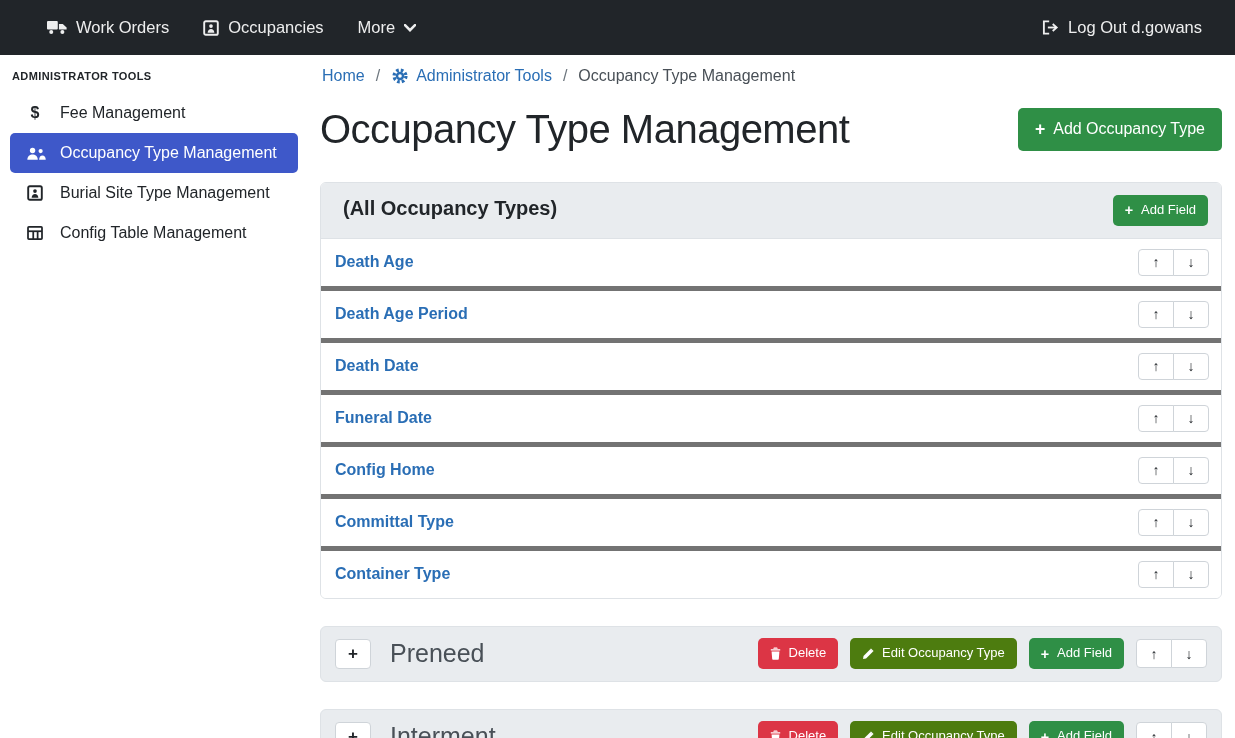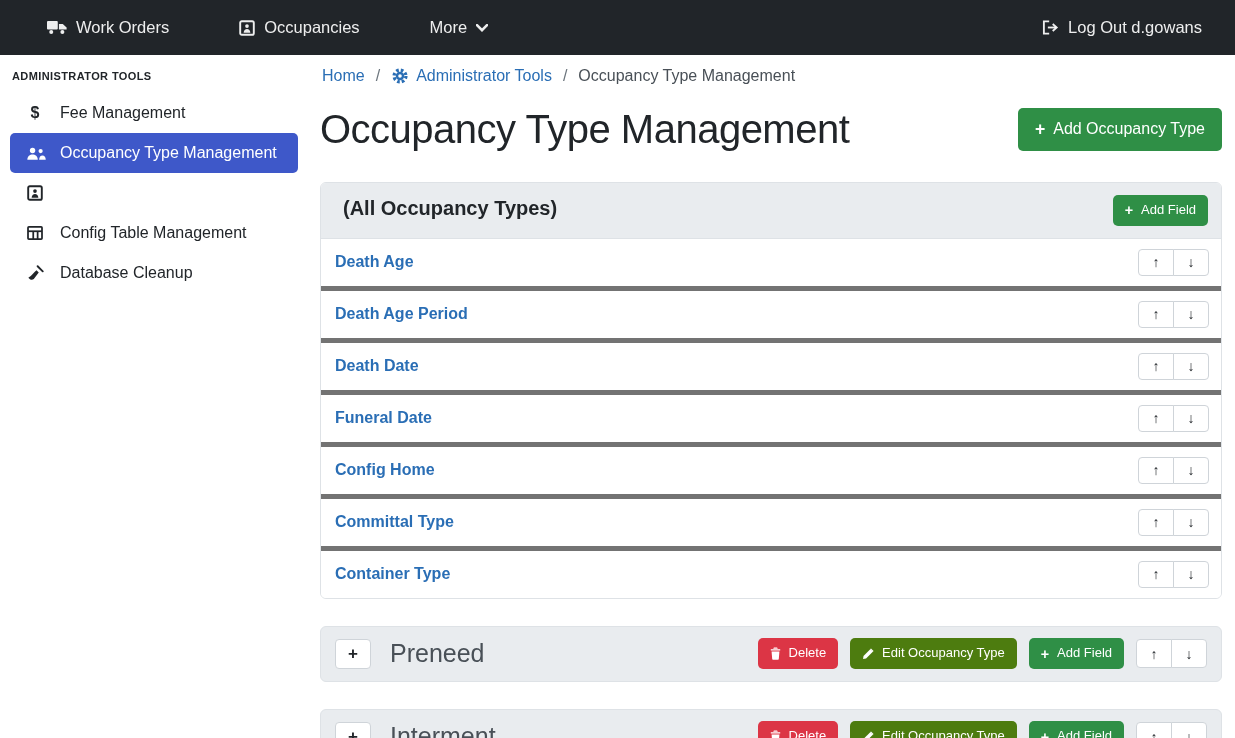--- a/index.html
+++ b/index.html
@@ -9,21 +9,21 @@
     background: #ffffff;
     color: #212529;
     overflow: hidden;
   }
   
   .navbar {
     height: 55px; background: #212529; color: #fff;
     display: flex; align-items: center; padding: 0 16px;
   }
   .brand { display: flex; align-items: center; gap: 9px; font-weight: bold; font-size: 17px; cursor: pointer; white-space: nowrap; }
-  .nav-links { display: flex; align-items: center; margin-left: 14px; gap: 36px; }
+  .nav-links { display: flex; align-items: center; margin-left: 14px; }
   .nav-link {
     display: flex; align-items: center; gap: 9px;
     color: rgba(255,255,255,0.92); font-size: 16.5px;
     padding: 0 17px; cursor: pointer; text-decoration: none; white-space: nowrap;
   }
   .spacer { flex: 1; }
   .nav-ic { display: inline-flex; align-items: center; }
   
   .layout { display: flex; height: 683px; }
   .sidebar { width: 308px; flex: none; padding-top: 2px; background: #fff; }
@@ -170,43 +170,35 @@
     </div>
 
     <div class="side-item">
       <span class="side-ic">
         <svg viewBox="0 0 20 20" width="16" height="16">
           <rect x="1.5" y="1.5" width="17" height="17" rx="2" fill="none" stroke="currentColor" stroke-width="2.4"></rect>
           <circle cx="10" cy="7.6" r="2.3" fill="currentColor"></circle>
           <path d="M5.8 16 c0-3.2 2-4.8 4.2-4.8 s4.2 1.6 4.2 4.8 z" fill="currentColor"></path>
         </svg>
       </span>
+      <span>Burial Site Type Management</span>
     </div>
 
     <div class="side-item">
       <span class="side-ic">
         <svg viewBox="0 0 18 16" width="16" height="14">
           <rect x="1" y="1" width="16" height="14" rx="1" fill="none" stroke="currentColor" stroke-width="2"></rect>
           <line x1="1" y1="6" x2="17" y2="6" stroke="currentColor" stroke-width="2"></line>
           <line x1="7" y1="6" x2="7" y2="15" stroke="currentColor" stroke-width="2"></line>
           <line x1="12" y1="6" x2="12" y2="15" stroke="currentColor" stroke-width="2"></line>
         </svg>
       </span>
       <span>Config Table Management</span>
     </div>
 
-    <div class="side-item">
-      <span class="side-ic">
-        <svg viewBox="0 0 20 20" width="17" height="17">
-          <path d="M12.5 1.5 L18.5 7.5" stroke="currentColor" stroke-width="2.2" stroke-linecap="round"></path>
-          <path d="M11.2 6.2 L13.8 8.8 L8 16.5 C6 18.2 3.4 17.4 1.6 15 C3.8 14 5.4 11.6 11.2 6.2 Z" fill="currentColor"></path>
-        </svg>
-      </span>
-      <span>Database Cleanup</span>
-    </div>
   </aside>
 
   <main class="main">
 
     <div class="breadcrumb">
       <a>Home</a>
       <span class="sep">/</span>
       <a>
         <span class="gear-wrap">
           <svg viewBox="0 0 20 20" width="18" height="18">

